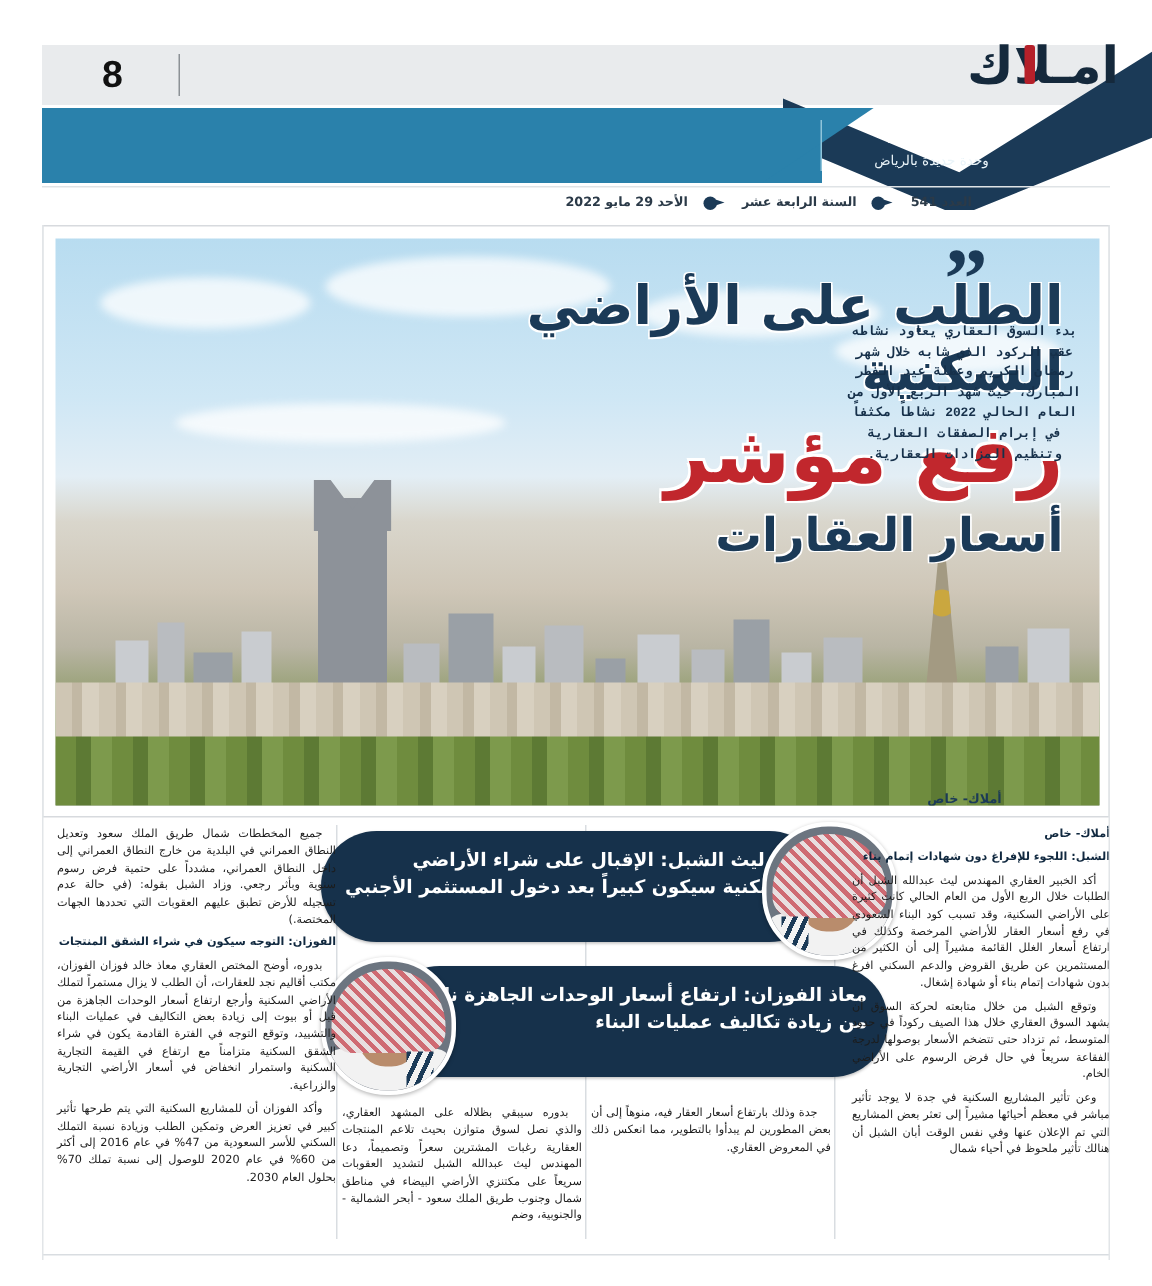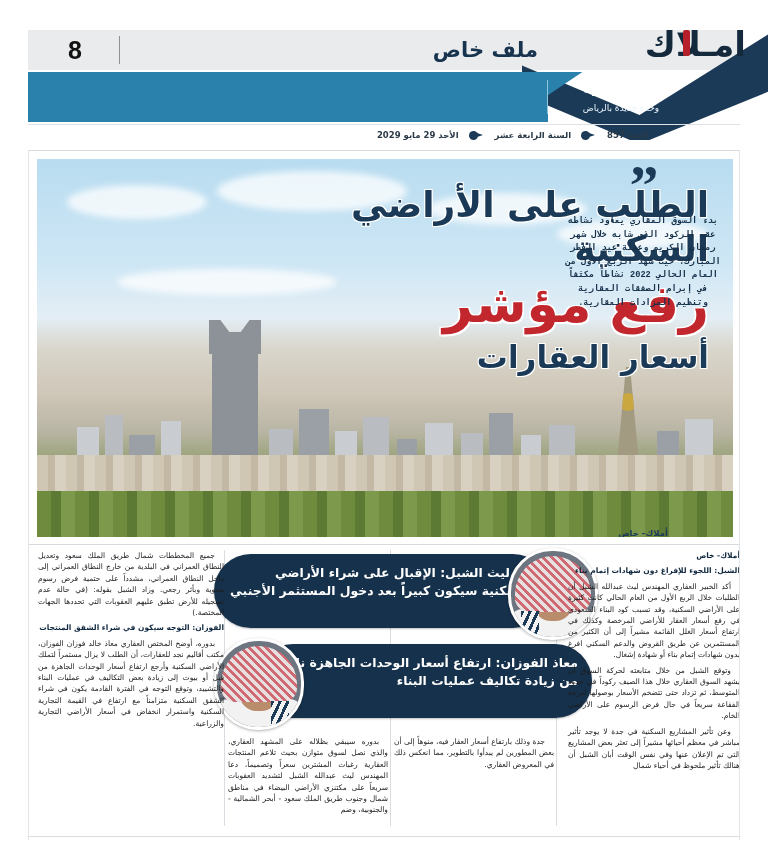--- a/index.html
+++ b/index.html
@@ -212,21 +212,20 @@
 
 <div class="page">
 
   <div class="masthead">
 
     <div class="mast-bar"></div>
 
     <div class="page-num">8</div>
     <div class="page-num-div"></div>
 
-    <div class="special-file">ملف خاص</div>
 
     <div class="logo-block">
       <div class="logo-chev1"></div>
       <div class="logo-chev2"></div>
       <div class="logo-word">امـلاك</div>
       <div class="logo-accent"></div>
     </div>
 
     <div class="stats">
       <div class="stats-blue"></div>
@@ -234,31 +233,31 @@
 
       <div class="stat-num">49,500</div>
       <div class="stat-num-sub">وحدة جديدة بالرياض</div>
       <div class="stat-sep"></div>
 
     </div>
 
     <div class="mast-divider"></div>
 
     <div class="dateline">
-      <span>العدد 857</span>
+      <span>العدد 541</span>
       <span class="dot-arrow">
           <i></i>
           <b></b>
         </span>
       <span>السنة الرابعة عشر</span>
       <span class="dot-arrow">
           <i></i>
           <b></b>
         </span>
-      <span>الأحد 29 مايو 2029</span>
+      <span>الأحد 29 مايو 2022</span>
     </div>
   </div>
 
   <div class="hero">
     <div class="hero-img">
 
       <div class="sky-cloud" style="left:30px;top:26px;width:140px;height:34px;"></div>
       <div class="sky-cloud" style="left:180px;top:12px;width:190px;height:40px;"></div>
       <div class="sky-cloud" style="left:390px;top:34px;width:160px;height:32px;"></div>
       <div class="sky-cloud" style="left:520px;top:60px;width:150px;height:30px;"></div>
@@ -345,20 +344,21 @@
     </div>
 
     <div class="bodycol" style="right:352px;top:186px;width:160px;">
       <p>بدوره سيبقي بظلاله على المشهد العقاري، والذي نصل لسوق متوازن بحيث تلاعم المنتجات العقارية رغبات المشترين سعراً وتصميماً، دعا المهندس ليث عبدالله الشبل لتشديد العقوبات سريعاً على مكتنزي الأراضي البيضاء في مناطق شمال وجنوب طريق الملك سعود - أبحر الشمالية - والجنوبية، وضم</p>
     </div>
 
     <div class="bodycol" style="right:516px;top:0;width:186px;">
       <p>جميع المخططات شمال طريق الملك سعود وتعديل النطاق العمراني في البلدية من خارج النطاق العمراني إلى داخل النطاق العمراني، مشدداً على حتمية فرض رسوم سنوية وبأثر رجعي. وزاد الشبل بقوله: (في حالة عدم تسجيله للأرض تطبق عليهم العقوبات التي تحددها الجهات المختصة.)</p>
       <p class="sub">الفوزان: التوجه سيكون في شراء الشقق المنتجات</p>
       <p>بدوره، أوضح المختص العقاري معاذ خالد فوزان الفوزان، مكتب أقاليم نجد للعقارات، أن الطلب لا يزال مستمراً لتملك الأراضي السكنية وأرجع ارتفاع أسعار الوحدات الجاهزة من قبل أو بيوت إلى زيادة بعض التكاليف في عمليات البناء والتشييد، وتوقع التوجه في الفترة القادمة يكون في شراء الشقق السكنية متزامناً مع ارتفاع في القيمة التجارية السكنية واستمرار انخفاض في أسعار الأراضي التجارية والزراعية.</p>
+      <p>وأكد الفوزان أن للمشاريع السكنية التي يتم طرحها تأثير كبير في تعزيز العرض وتمكين الطلب وزيادة نسبة التملك السكني للأسر السعودية من 47% في عام 2016 إلى أكثر من 60% في عام 2020 للوصول إلى نسبة تملك 70% بحلول العام 2030.</p>
     </div>
 
   </div>
 
   <div class="footline"></div>
   <div class="side-border-l"></div>
   <div class="side-border-r"></div>
 
 </div>
 

